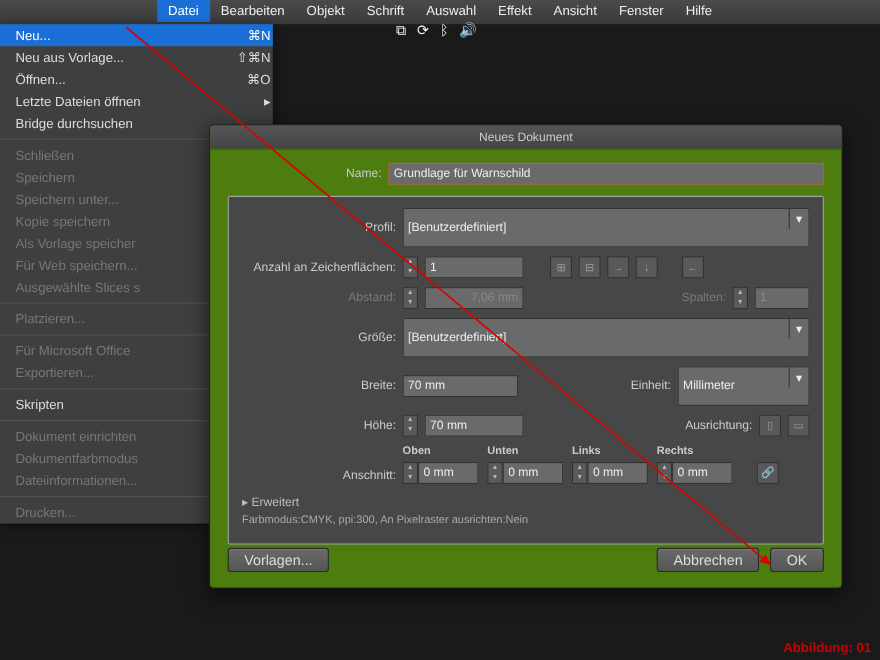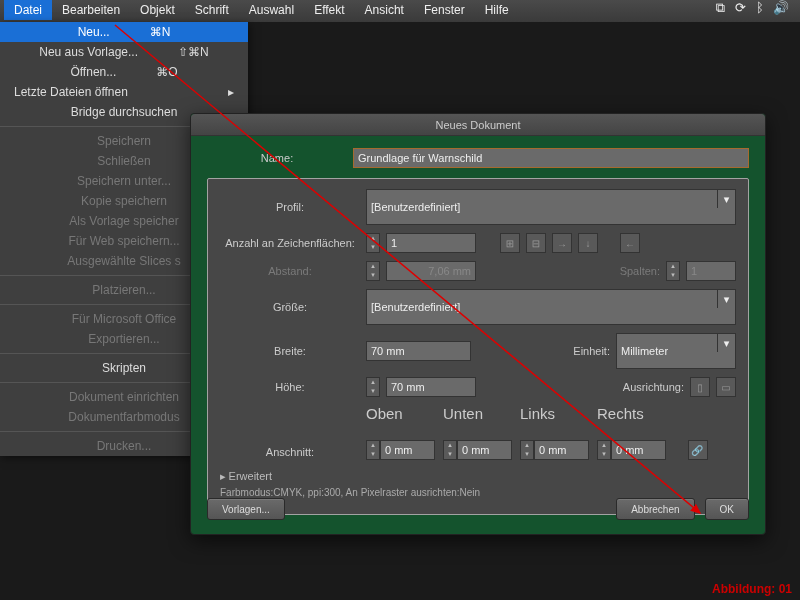--- a/index.html
+++ b/index.html
@@ -1,63 +1,63 @@
 <!DOCTYPE html>
 <html><head>
 <meta charset="utf-8">
 <style>
 * { box-sizing: border-box; margin: 0; padding: 0; font-family: "Lucida Grande", Arial, sans-serif; }
 body { width: 800px; height: 600px; background: #1a1a1a; overflow: hidden; position: relative; }
 
 
-.menubar { height: 22px; background: linear-gradient(#4a4a4a,#3a3a3a); display: flex; align-items:flex-start; color:#eee; font-size:12px; padding:0 4px;}
+.menubar { height: 22px; background: linear-gradient(#4a4a4a,#3a3a3a); display: flex; align-items:center; color:#eee; font-size:12px; padding:0 4px;flex-direction:column;}
 .menubar .menu-left { display:flex; }
 .menubar .menu-left span { padding:3px 10px; }
 .menubar .menu-left span.active { background:#1a6fd6; color:#fff; }
 .menubar .spacer { flex:1; }
 .menubar .systray { display:flex; gap:10px; padding-right:6px; font-size:13px;}
 
 
 .filemenu { position:absolute; top:22px; left:0; width:248px; background:#3f3f3f; color:#ddd; font-size:12px; box-shadow:2px 2px 8px rgba(0,0,0,.5); z-index:3;}
-.filemenu .item { display:flex; justify-content:center; padding:2px 14px 2px 14px; line-height:16px;gap:40px;}
+.filemenu .item { display:flex; justify-content:space-between; padding:2px 2px 2px 14px; line-height:16px;gap:40px;}
 .filemenu .item.highlight { background:#1a6fd6; color:#fff; }
 .filemenu .item.disabled { color:#777; }
 .filemenu hr { border:none; border-top:1px solid #555; margin:4px 0; }
 .filemenu .arrow { margin-left:auto;}
 
 
-.dialog { position:absolute; top:113px; left:190px; width:576px; height:422px; background:#14532d; border:1px solid #222; box-shadow:0 6px 20px rgba(0,0,0,.6); border-radius:4px; z-index:4;}
+.dialog { position:absolute; top:113px; left:190px; width:576px; height:422px; background:#4d7c0f; border:1px solid #222; box-shadow:0 6px 20px rgba(0,0,0,.6); border-radius:4px; z-index:4;}
 .dialog .titlebar { height:22px; text-align:center; color:#ccc; font-size:11px; line-height:22px; background:linear-gradient(#555,#444); border-bottom:1px solid #333; border-radius:4px 4px 0 0;}
 .dialog-body { padding:12px 16px; color:#ccc; font-size:11px; }
 
 .inner-panel { border:1px solid #a3a3a3; background:#474747; border-radius:2px; padding:10px 12px 16px; margin-top:10px;}
 
 .row { display:flex; align-items:center; margin-bottom:8px; gap:6px;}
-.label { width:140px; text-align:center; color:#ccc; }
+.label { width:140px; text-align:right; color:#ccc; }
 .label.dim { color:#7a7a7a;}
 input.text { height:20px; background:#6a6a6a; border:1px solid #333; color:#eee; padding:0 4px; font-size:11px;}
 .sel { height:36px; background:#6a6a6a; border:1px solid #333; color:#eee; padding:0 4px; font-size:11px; display:flex; align-items:center; position:relative;}
 .sel .drop { position:absolute; right:0; top:0; width:18px; height:18px; border-left:1px solid #333; display:flex; align-items:center; justify-content:center; }
 .stepper { width:14px; height:20px; background:#5a5a5a; border:1px solid #333; display:flex; flex-direction:column;}
 .stepper div{flex:1; font-size:7px; color:#bbb; text-align:center; line-height:8px;}
 
 .iconbtn { width:20px; height:20px; background:#595959; border:1px solid #333; display:inline-flex; align-items:center; justify-content:center; color:#999; font-size:10px;}
 
 .bleed-group { display:flex; gap:8px; }
 .bleed-col { display:flex; flex-direction:column; }
-.bleed-col .hdr { color:#ccc; font-size:15px; margin-bottom:18px;}
+.bleed-col .hdr { color:#ccc; font-size:10px; margin-bottom:4px;font-weight:bold;}
 .bleed-col .inp { display:flex; }
 
 .disclosure { margin:10px 0 4px; color:#bbb; font-size:11px; }
 .disclosure::before { content:"▸ "; }
 
 .summary { text-align:left; color:#aaa; font-size:10px; margin-top:0;}
 
 .dlg-buttons { position:absolute; bottom:14px; left:16px; right:16px; display:flex; }
-.btn { height:22px; padding:0 14px; background:linear-gradient(#6a6a6a,#555); border:1px solid #2a2a2a; color:#ddd; font-size:10px; border-radius:3px; display:inline-flex; align-items:center; box-shadow:0 1px 0 rgba(255,255,255,.1) inset; }
+.btn { height:22px; padding:0 14px; background:linear-gradient(#6a6a6a,#555); border:1px solid #2a2a2a; color:#ddd; font-size:13px; border-radius:3px; display:inline-flex; align-items:center; box-shadow:0 1px 0 rgba(255,255,255,.1) inset; }
 
 .caption { position:absolute; bottom:4px; right:8px; color:#cc0000; font-size:12px; font-weight:bold; z-index:2;}
 
 
 svg.anno { position:absolute; top:0; left:0; width:800px; height:600px; pointer-events:none; z-index:5;}
 </style>
 </head>
 <body>
 
 <div class="menubar">
@@ -96,26 +96,26 @@
     </div>
   <div class="item">
       <span>Letzte Dateien öffnen</span>
       <span class="arrow">▸</span>
     </div>
   <div class="item">
       <span>Bridge durchsuchen</span>
     </div>
   <hr>
   <div class="item disabled">
+      <span>Schließen</span>
+    </div>
+  <div class="item disabled">
       <span>Speichern</span>
     </div>
   <div class="item disabled">
-      <span>Schließen</span>
-    </div>
-  <div class="item disabled">
       <span>Speichern unter...</span>
     </div>
   <div class="item disabled">
       <span>Kopie speichern</span>
     </div>
   <div class="item disabled">
       <span>Als Vorlage speicher</span>
     </div>
   <div class="item disabled">
       <span>Für Web speichern...</span>
@@ -137,20 +137,23 @@
   <hr>
   <div class="item">
       <span>Skripten</span>
     </div>
   <hr>
   <div class="item disabled">
       <span>Dokument einrichten</span>
     </div>
   <div class="item disabled">
       <span>Dokumentfarbmodus</span>
+    </div>
+  <div class="item disabled">
+      <span>Dateiinformationen...</span>
     </div>
   <hr>
   <div class="item disabled">
       <span>Drucken...</span>
     </div>
 </div>
 
 <div class="dialog">
   <div class="titlebar">Neues Dokument</div>
   <div class="dialog-body">

